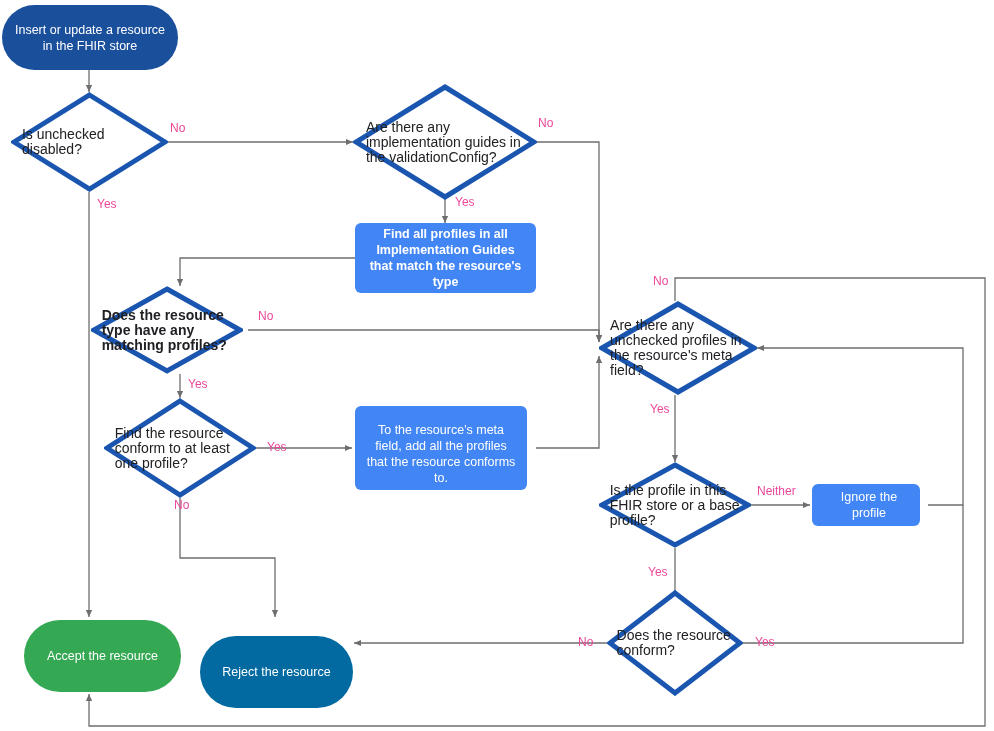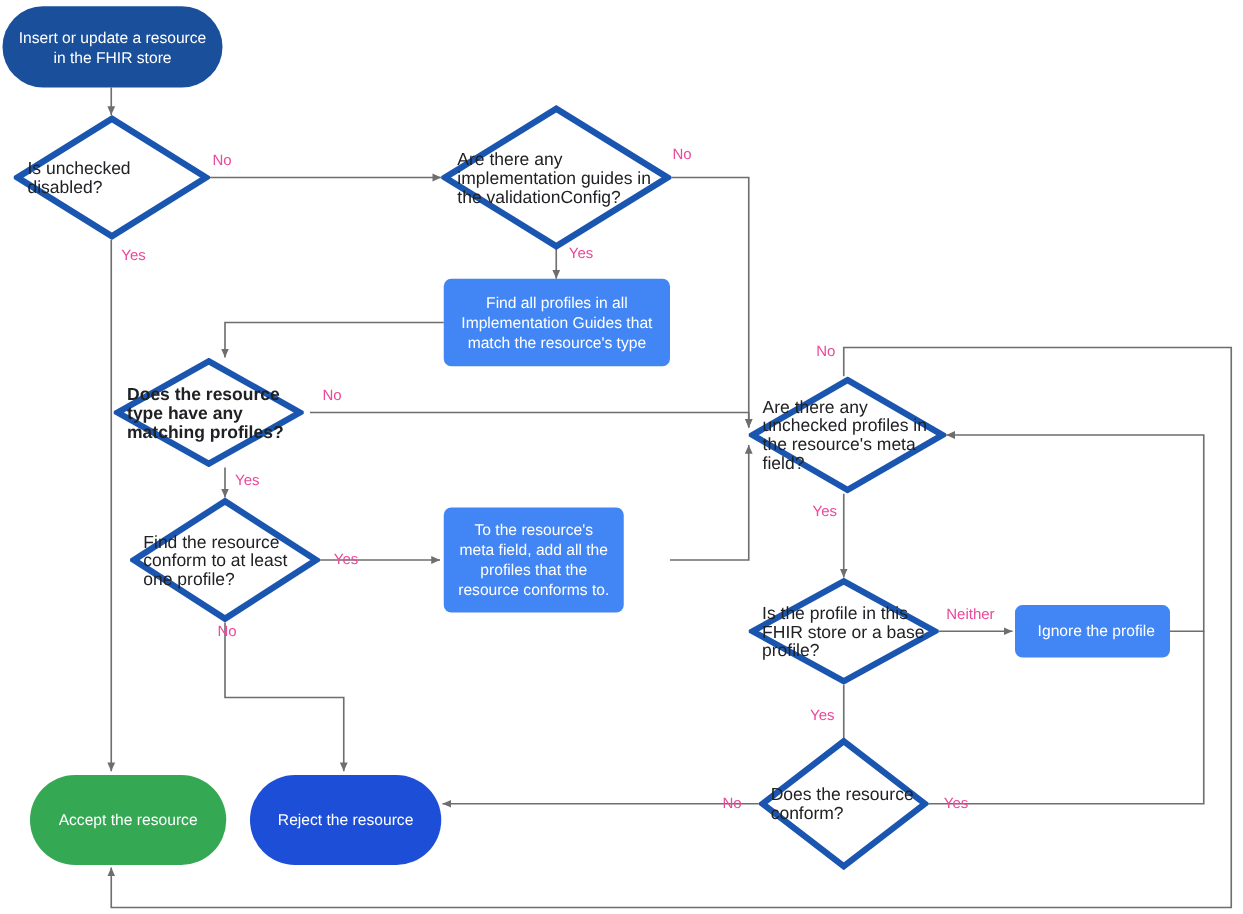--- a/index.html
+++ b/index.html
@@ -31,21 +31,21 @@
   }
   .term {
     border-radius: 999px;
     color: #ffffff;
     font-size: 12.5px;
     line-height: 16px;
     padding: 4px 12px;
   }
   .term.start { background: #1A4F9C; }
   .term.accept { background: #34A853; }
-  .term.reject { background: #1d4ed8; }
+  .term.reject { background: #0369a1; margin-top: 16px; }
   .proc {
     background: #4285F4;
     border-radius: 6px;
     color: #ffffff;
     font-size: 12.5px;
     line-height: 16px;
     padding: 4px 10px;
   }
   .diamond-wrap {
     position: absolute;
@@ -138,57 +138,57 @@
     <span class="diamond-label">Is unchecked disabled?</span>
   </div>
 
   <div class="diamond-wrap" style="left:353px; top:84px; width:184px; height:116px;">
     <svg class="diamond-shape" viewBox="0 0 184 116" preserveAspectRatio="none">
       <polygon points="92,3 181,58 92,113 3,58" fill="#ffffff" stroke="#1A56B0" stroke-width="5"></polygon>
     </svg>
     <span class="diamond-label">Are there any implementation guides in the validationConfig?</span>
   </div>
 
-  <div class="node proc" style="left:355px; top:223px; width:181px; height:70px;">
+  <div class="node proc" style="left:355px; top:223px; width:181px; height:70px;font-weight:bold;">
     <span>Find all profiles in all Implementation Guides that match the resource's type</span>
   </div>
 
   <div class="diamond-wrap" style="left:91px; top:286px; width:152px; height:88px;font-weight:bold;">
     <svg class="diamond-shape" viewBox="0 0 152 88" preserveAspectRatio="none">
       <polygon points="76,3 149,44 76,85 3,44" fill="#ffffff" stroke="#1A56B0" stroke-width="5"></polygon>
     </svg>
     <span class="diamond-label">Does the resource type have any matching profiles?</span>
   </div>
 
   <div class="diamond-wrap" style="left:104px; top:398px; width:152px; height:100px;">
     <svg class="diamond-shape" viewBox="0 0 152 100" preserveAspectRatio="none">
       <polygon points="76,3 149,50 76,97 3,50" fill="#ffffff" stroke="#1A56B0" stroke-width="5"></polygon>
     </svg>
     <span class="diamond-label">Find the resource conform to at least one profile?</span>
   </div>
 
-  <div class="node proc" style="left:355px; top:406px; width:144px; height:84px;">
+  <div class="node proc" style="left:355px; top:406px; width:172px; height:84px;align-items:flex-end;">
     <span>To the resource's meta field, add all the profiles that the resource conforms to.</span>
   </div>
 
   <div class="diamond-wrap" style="left:599px; top:301px; width:158px; height:94px;">
     <svg class="diamond-shape" viewBox="0 0 158 94" preserveAspectRatio="none">
       <polygon points="79,3 155,47 79,91 3,47" fill="#ffffff" stroke="#1A56B0" stroke-width="5"></polygon>
     </svg>
     <span class="diamond-label">Are there any unchecked profiles in the resource's meta field?</span>
   </div>
 
   <div class="diamond-wrap" style="left:599px; top:462px; width:152px; height:86px;">
     <svg class="diamond-shape" viewBox="0 0 152 86" preserveAspectRatio="none">
       <polygon points="76,3 149,43 76,83 3,43" fill="#ffffff" stroke="#1A56B0" stroke-width="5"></polygon>
     </svg>
     <span class="diamond-label">Is the profile in this FHIR store or a base profile?</span>
   </div>
 
-  <div class="node proc" style="left:812px; top:484px; width:124px; height:42px;padding-left:16px;">
+  <div class="node proc" style="left:812px; top:484px; width:108px; height:42px;padding-left:16px;">
     <span>Ignore the profile</span>
   </div>
 
   <div class="diamond-wrap" style="left:607px; top:590px; width:136px; height:106px;">
     <svg class="diamond-shape" viewBox="0 0 136 106" preserveAspectRatio="none">
       <polygon points="68,3 133,53 68,103 3,53" fill="#ffffff" stroke="#1A56B0" stroke-width="5"></polygon>
     </svg>
     <span class="diamond-label">Does the resource conform?</span>
   </div>
 

